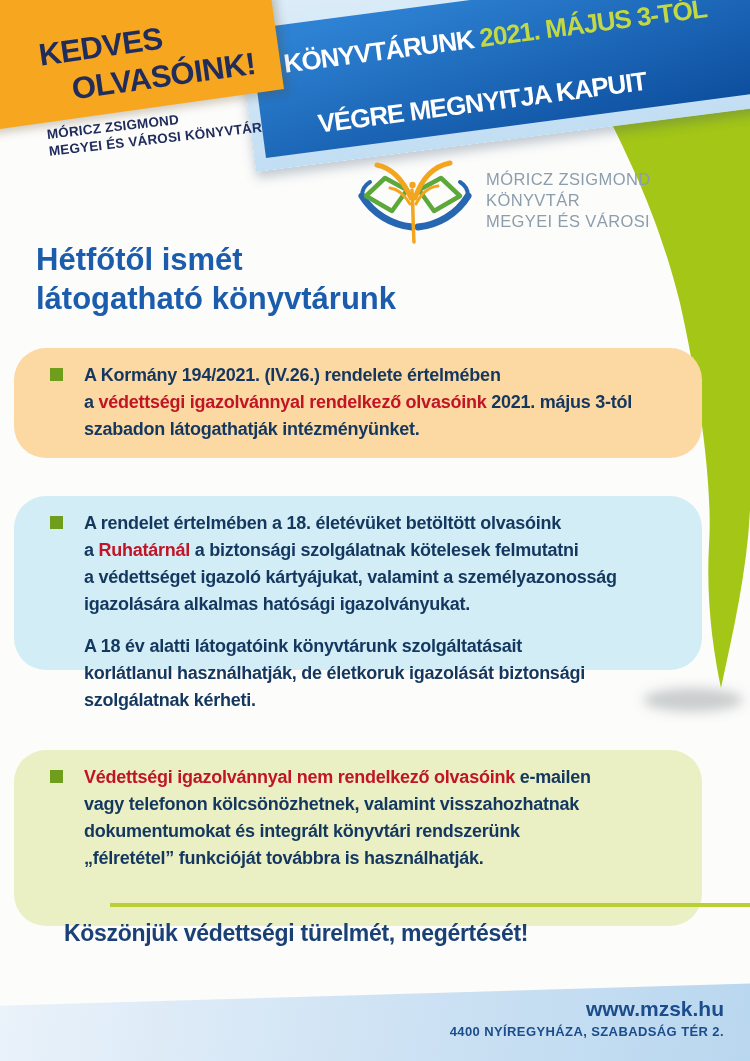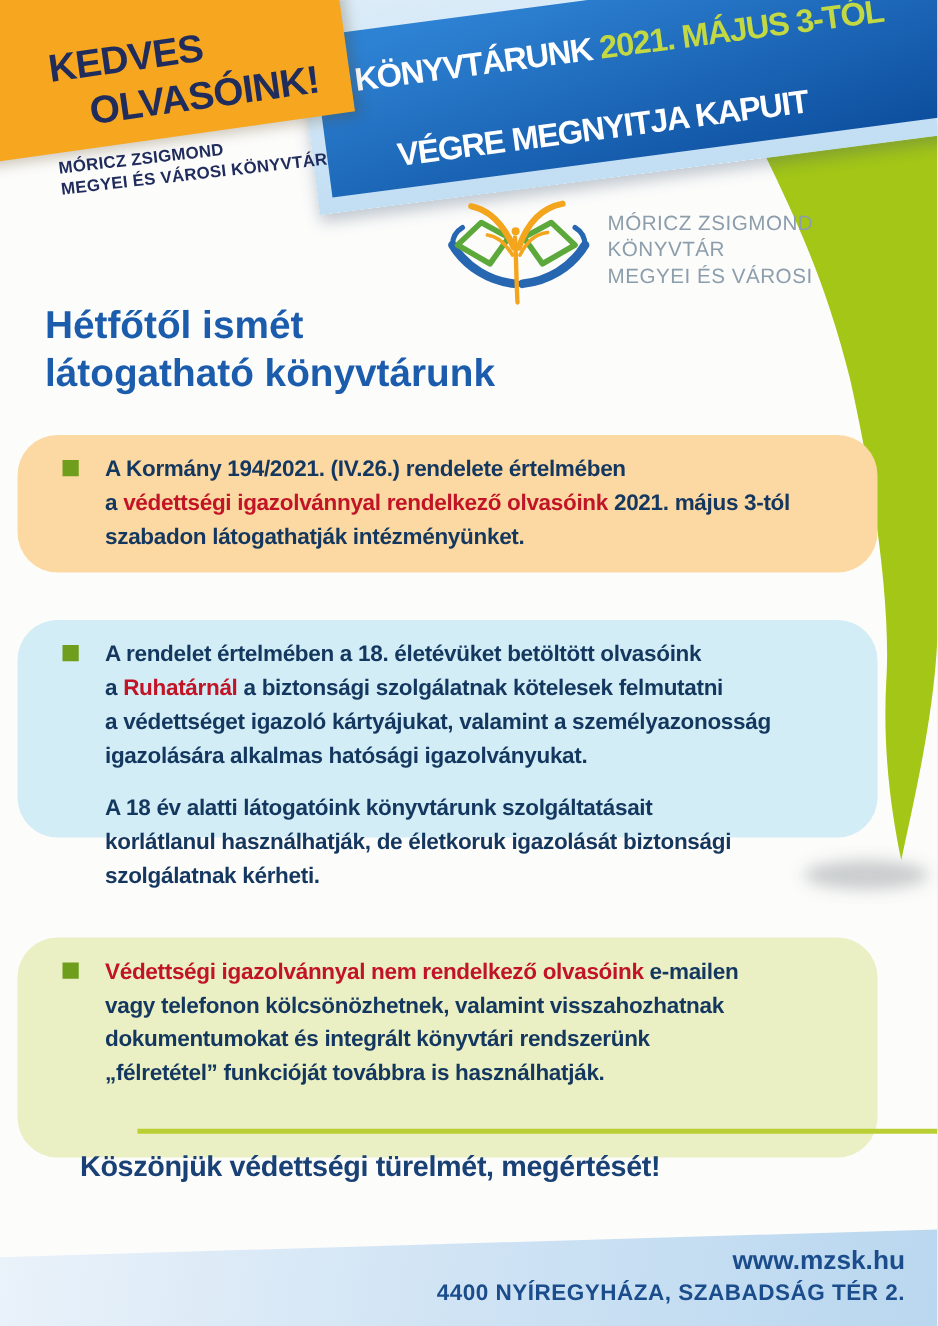--- a/index.html
+++ b/index.html
@@ -63,21 +63,21 @@
   .thanks{position:absolute;left:64px;top:920px;font-size:23px;font-weight:bold;
           letter-spacing:-.3px;color:var(--thanks-blue,#1a4175);z-index:5;}
 
   
   .footer{position:absolute;left:0;top:982px;width:750px;height:79px;z-index:6;
           background:linear-gradient(100deg,#eaf2fa 0%,#cfe3f4 50%,#b9d7ef 100%);
           clip-path:polygon(0 30%,100% 2%,100% 100%,0 100%);
           text-align:right;padding:15px 26px 0 4px;box-sizing:border-box;
           color:var(--footer-text,#1b4d8c);}
   .footer .site{font-size:21px;font-weight:bold;}
-  .footer .addr{font-size:18px;font-weight:bold;letter-spacing:.4px;margin-top:3px;}
+  .footer .addr{font-size:13px;font-weight:bold;letter-spacing:.4px;margin-top:3px;}
 </style>
 </head>
 <body>
 
 <div class="page">
 
   <svg class="swoosh-svg" width="750" height="1061" viewBox="0 0 750 1061">
     <defs>
       <filter id="blur1" x="-50%" y="-50%" width="200%" height="200%">
         <feGaussianBlur stdDeviation="6"></feGaussianBlur>

